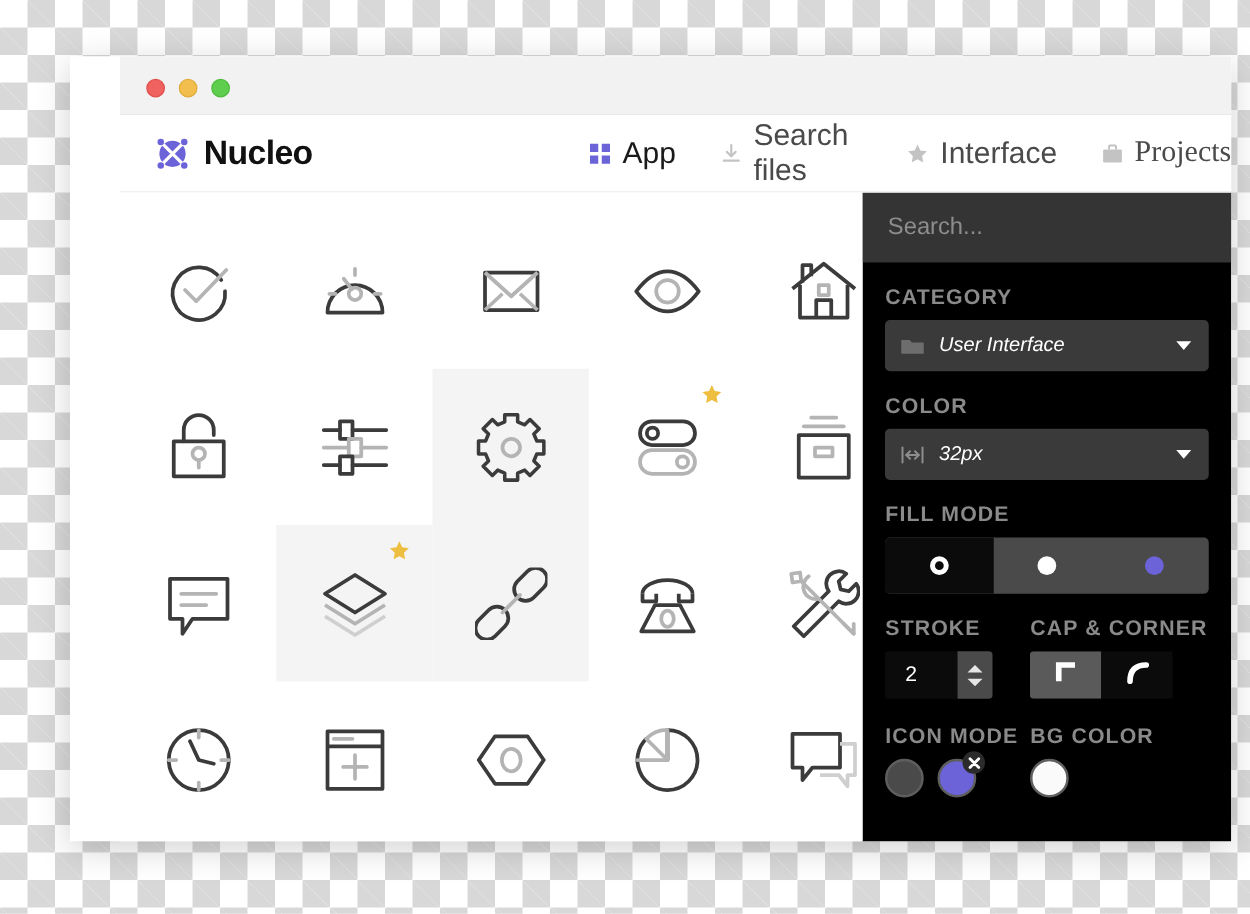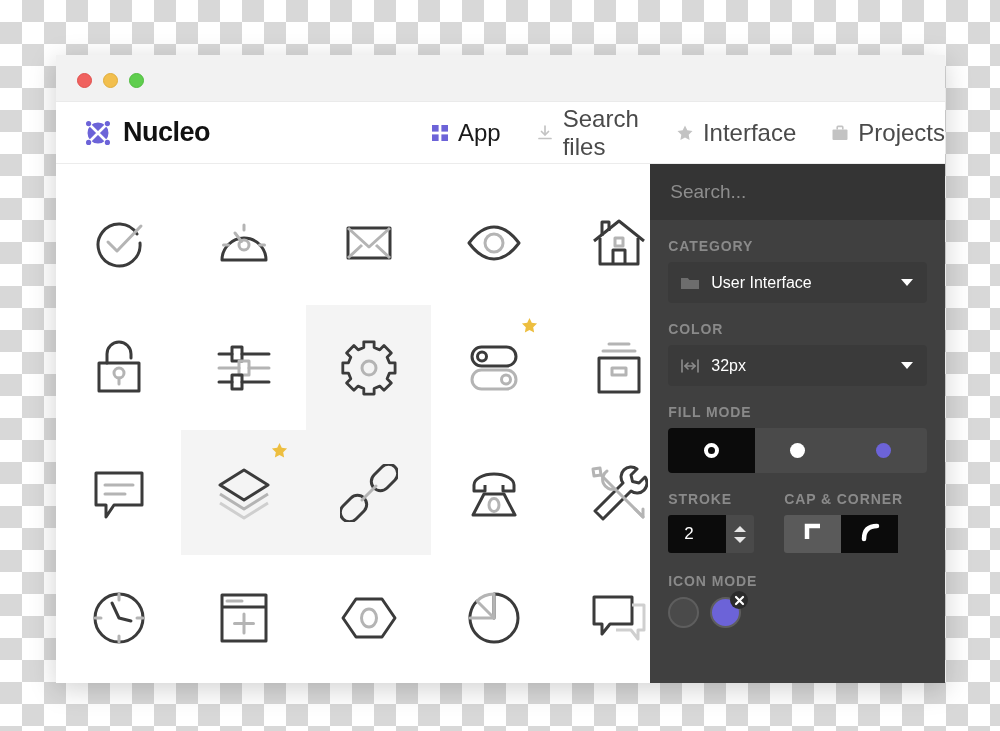--- a/index.html
+++ b/index.html
@@ -14,25 +14,26 @@
     background-image:
       linear-gradient(45deg, #d8d8d8 25%, transparent 25%, transparent 75%, #d8d8d8 75%),
       linear-gradient(45deg, #d8d8d8 25%, transparent 25%, transparent 75%, #d8d8d8 75%);
     background-size: 44px 44px;
     background-position: 0 0, 22px 22px;
     position: relative;
   }
 
   #window {
     position: absolute;
-    left: 56px; top: 55px;
+    left: 56px; top: 45px;
     width: 889px; height: 628px;
     background: #ffffff;
     box-shadow: 0 6px 26px rgba(0,0,0,0.18);
     overflow: hidden;
+    padding-left: 40px;
   }
 
   
   #titlebar {
     height: 46px;
     background: #f2f2f2;
     position: relative;
     border-bottom: 1px solid #eaeaea;
   }
   .light {
@@ -63,21 +64,21 @@
   }
   #nav {
     position: absolute; left: 375px; top: 0;
     height: 61px; display: flex; align-items: center;
   }
   .nav-item {
     display: flex; align-items: center;
     margin-right: 35px;
     cursor: pointer;
   }
-  .nav-item:last-child { margin-right: 0; }
+  .nav-item:last-child { margin-right: 0; font-family: Liberation Serif, serif; }
   .nav-label {
     font-size: 24px; color: #4a4a4a; margin-left: 9px;
   }
   .nav-item.active .nav-label { color: #1a1a1a; }
   .nav-icon { width: 18px; height: 18px; display:block; }
 
   
   #content {
     display: flex;
     height: 521px;
@@ -103,53 +104,54 @@
   .cell svg { display: block; }
   .fav-star {
     position: absolute;
     width: 17px; height: 17px;
     right: 18px; top: 12px;
   }
 
   
   #sidebar {
     width: 308px;
-    background: #404040;
+    background: #000000;
   }
   #search {
     height: 56px;
     background: #343434;
     display: flex; align-items: center;
     padding-left: 18px;
     box-sizing: border-box;
   }
   #search-input {
     background: transparent; border: 0; outline: none;
     color: #8d8d8d; font-size: 19px;
     font-family: "Liberation Sans", sans-serif;
     width: 230px;
   }
   #search-input::placeholder { color: #8d8d8d; }
 
   .sect { padding: 0 18px; }
   .sect-label {
-    font-size: 14px; letter-spacing: 0.9px;
+    font-size: 17px; letter-spacing: 0.9px;
     color: #8a8a8a; font-weight: bold;
     margin-top: 18px; margin-bottom: 8px;
   }
   .row2 { display: flex; }
   .row2 > div { }
 
   .select {
     height: 41px;
     background: #3a3a3a;
     border-radius: 4px;
     display: flex; align-items: center;
     position: relative;
     cursor: pointer;
+    font-style: italic;
   }
   .select .sel-icon { margin-left: 12px; width: 20px; height: 20px; display:block; }
   .select .sel-text {
     color: #ffffff; font-size: 16px; margin-left: 11px;
   }
   .caret {
     position: absolute; right: 14px; top: 17px;
     width: 0; height: 0;
     border-left: 6.5px solid transparent;
     border-right: 6.5px solid transparent;
@@ -564,17 +566,23 @@
             <span class="swatch sw-gray"></span>
             <span class="swatch sw-purple">
               <span class="sw-x">
                 <svg width="11" height="11" viewBox="0 0 11 11" fill="none" stroke="#ffffff" stroke-width="2.2" stroke-linecap="round">
                   <path d="M2 2 L9 9 M9 2 L2 9"></path>
                 </svg>
               </span>
             </span>
           </div>
         </div>
+        <div style="margin-left:6px">
+          <div class="sect-label">BG COLOR</div>
+          <div style="display:flex;align-items:center;margin-top:2px">
+            <span class="swatch sw-white"></span>
+          </div>
+        </div>
       </div>
 
     </div>
   </div>
 </div>
 
 </body></html>

